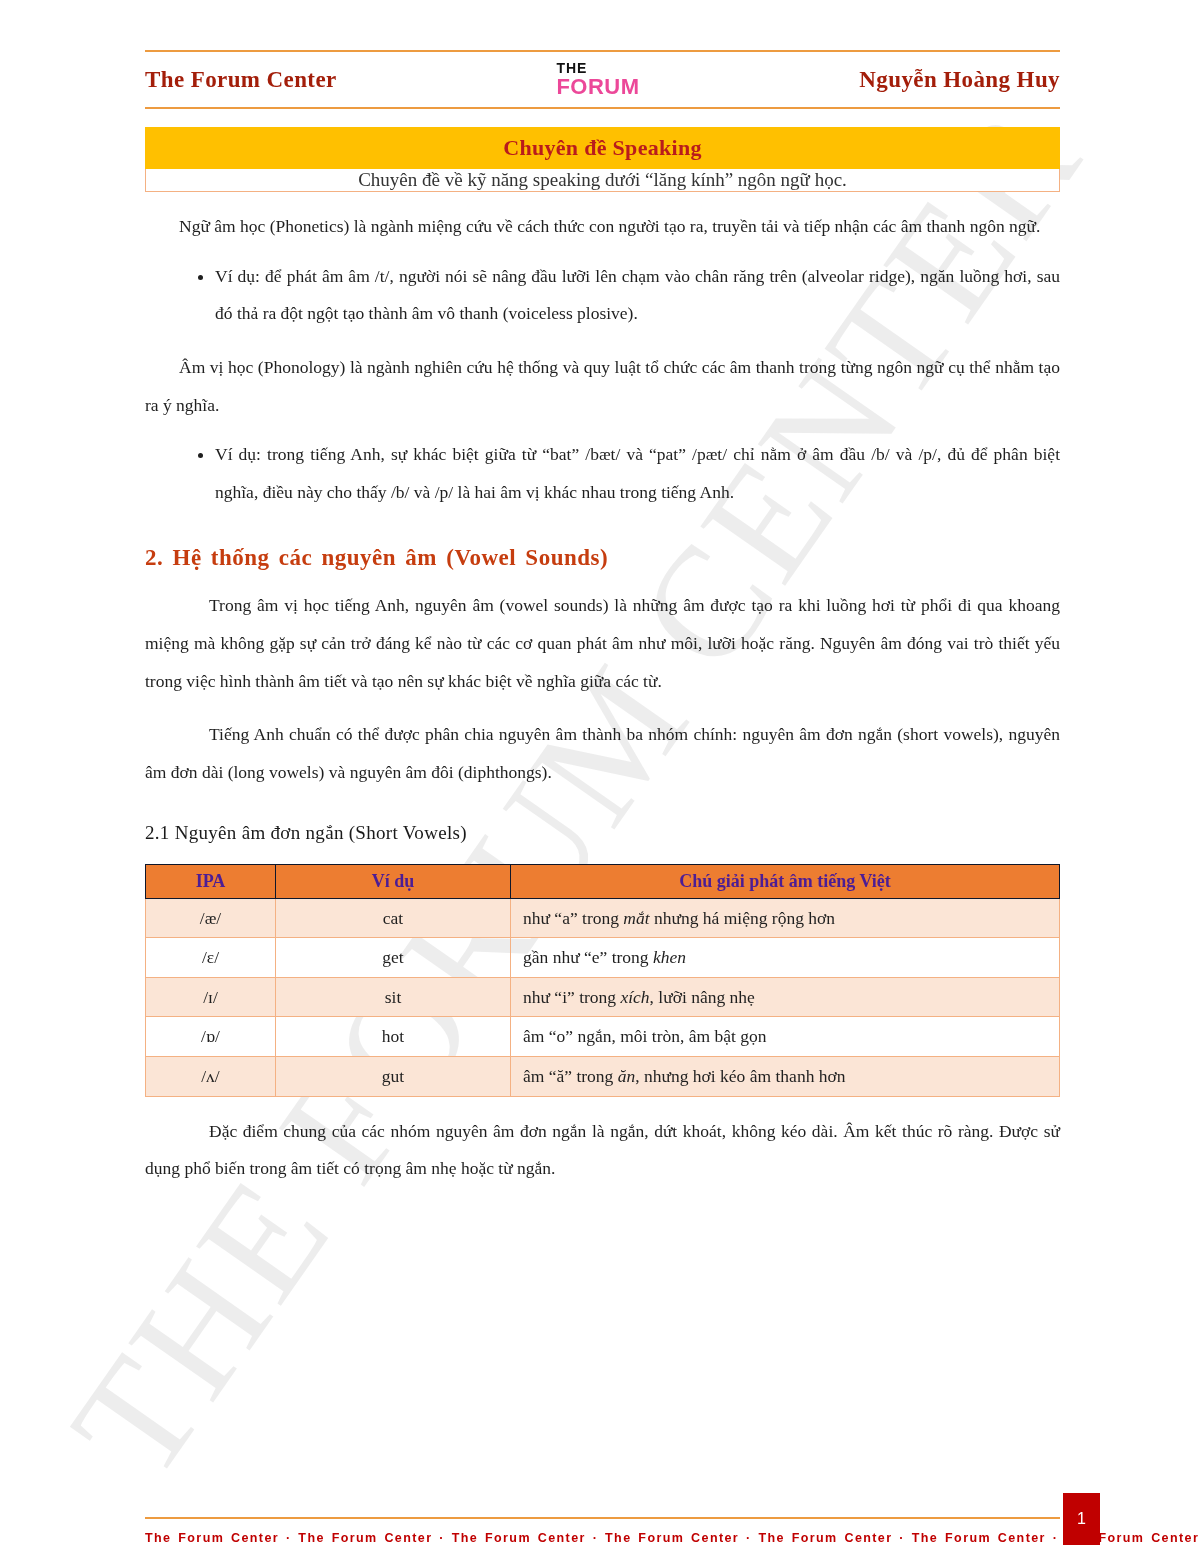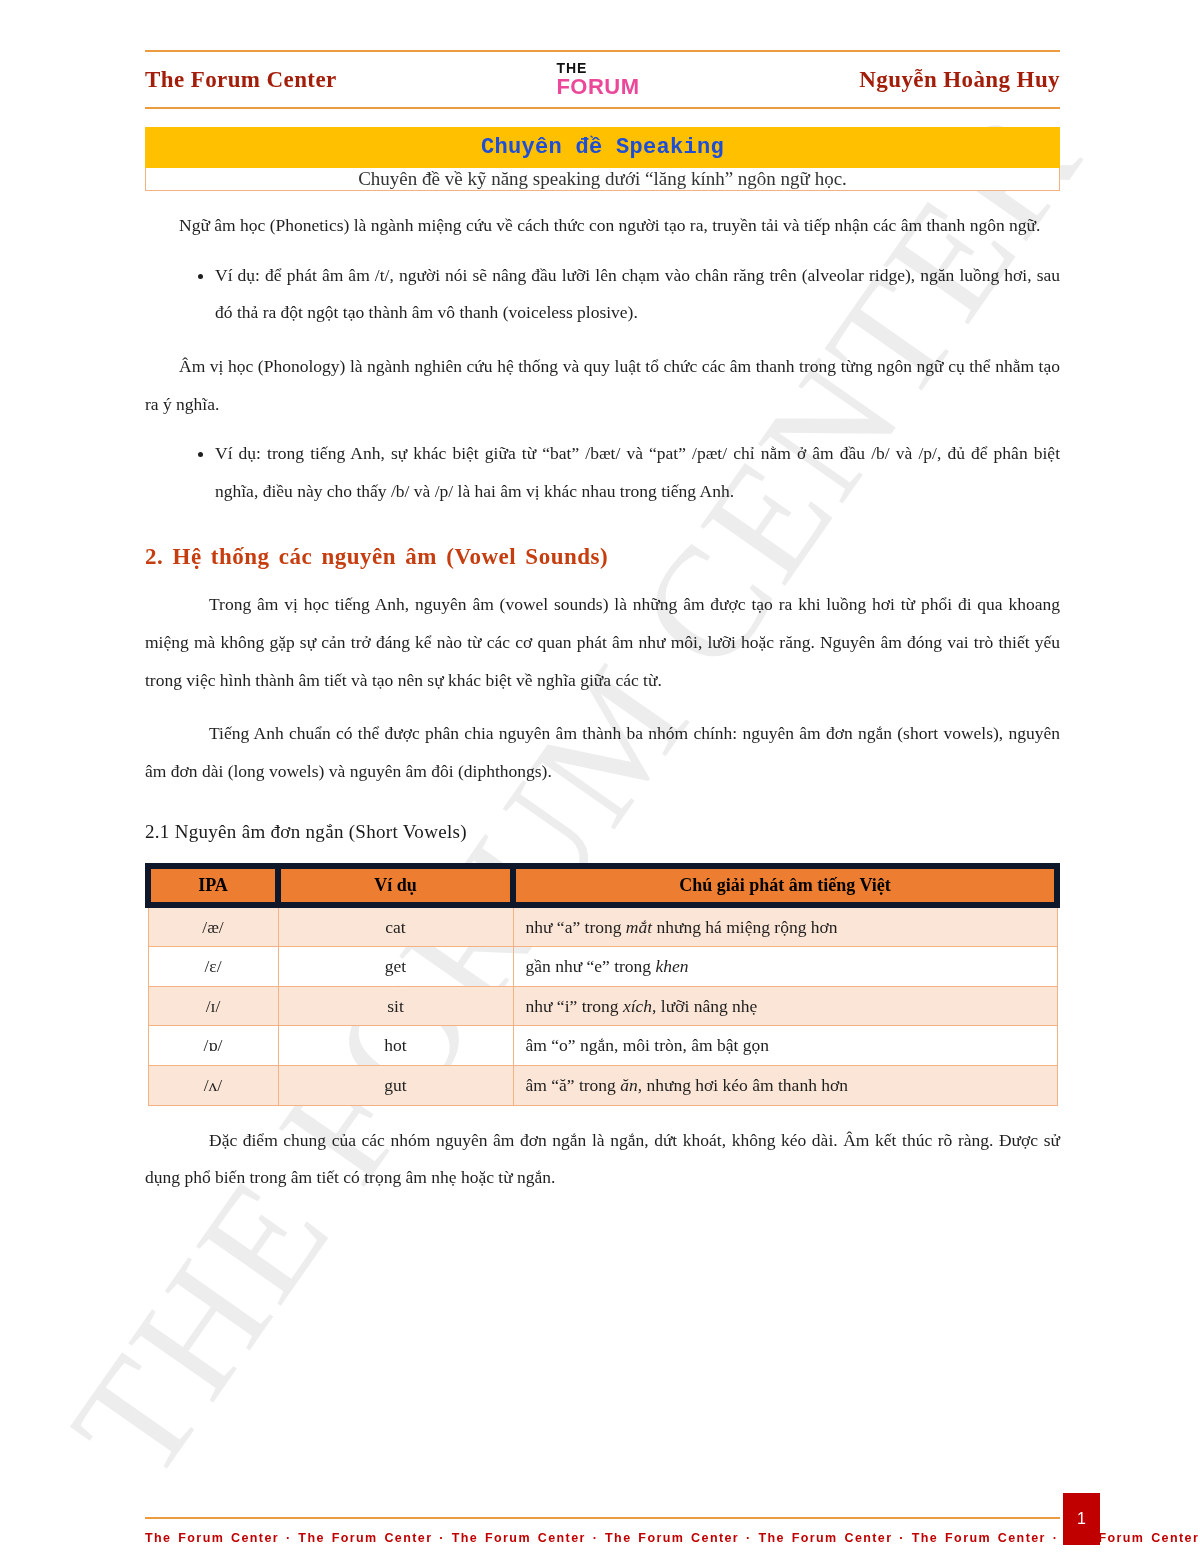--- a/index.html
+++ b/index.html
@@ -19,22 +19,22 @@
 
   .rule { border:none; border-top:2px solid #ED9B40; }
   .header-row { display:flex; justify-content:space-between; align-items:center; padding:9px 0; }
   .header-name { font-size:23px; font-weight:bold; color:#A31E0A; letter-spacing:0.4px; }
   .logo { display:flex; flex-direction:column; align-items:flex-start; line-height:1; }
   .logo-the { font-family:"Liberation Sans", sans-serif; font-weight:bold; font-size:14px; color:#111; letter-spacing:1px; }
   .logo-forum { font-family:"Liberation Sans", sans-serif; font-weight:bold; font-size:22px; color:#ec4899; letter-spacing:0.5px; margin-top:1px; }
 
   .banner { margin-top:18px; }
   .banner-title {
-    background:#FFC000; color:#1d4ed8; text-align:center;
-    font-family:Liberation Mono, monospace; font-weight:bold; font-size:22px;
+    background:#FFC000; color:#b91c1c; text-align:center;
+    font-family:Liberation Serif, serif; font-weight:bold; font-size:22px;
     padding:8px 0; letter-spacing:0.3px;
   }
   .banner-sub {
     border:1px solid #F4B183; border-top:none; background:#fff;
     text-align:center; font-size:19px; color:#333; padding:0 0;
   }
 
   .sec-heading {
     color:#C63D0F; font-size:23px; font-weight:bold;
     letter-spacing:0.5px; word-spacing:3px; margin-top:40px;
@@ -45,22 +45,22 @@
   p.body-p { font-size:17.5px; line-height:2.15; text-align:justify; margin-top:16px; }
   .ind-s { text-indent:34px; }
   .ind-l { text-indent:64px; }
   ul.bullets { margin-top:12px; padding-left:70px; }
   ul.bullets li { font-size:17.5px; line-height:2.15; text-align:justify; }
 
   table.vowels { width:100%; border-collapse:collapse; margin-top:20px; }
   table.vowels col.c1 { width:130px; }
   table.vowels col.c2 { width:235px; }
   table.vowels th {
-    background:#ED7D31; color:#000000; font-weight:bold; font-size:18px;
-    padding:6px 10px; border:6px solid #0f172a; text-align:center;
+    background:#ED7D31; color:#4c1d95; font-weight:bold; font-size:18px;
+    padding:6px 10px; border:1px solid #0f172a; text-align:center;
   }
   table.vowels td {
     font-size:17.5px; padding:4px 12px; border:1px solid #F4B183; line-height:1.75;
   }
   table.vowels tbody tr:nth-child(odd) { background:#FBE5D6; }
   table.vowels td.c-ipa, table.vowels td.c-ex { text-align:center; }
   table.vowels td.c-note em { font-style:italic; }
 
   .footer { position:absolute; left:145px; width:915px; bottom:8px; z-index:1; }
   .footer-rule { border:none; border-top:2px solid #ED9B40; }

